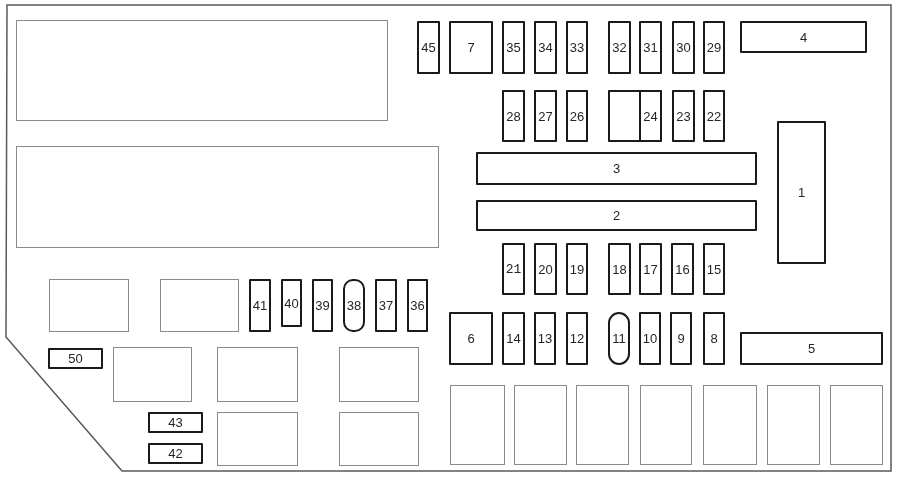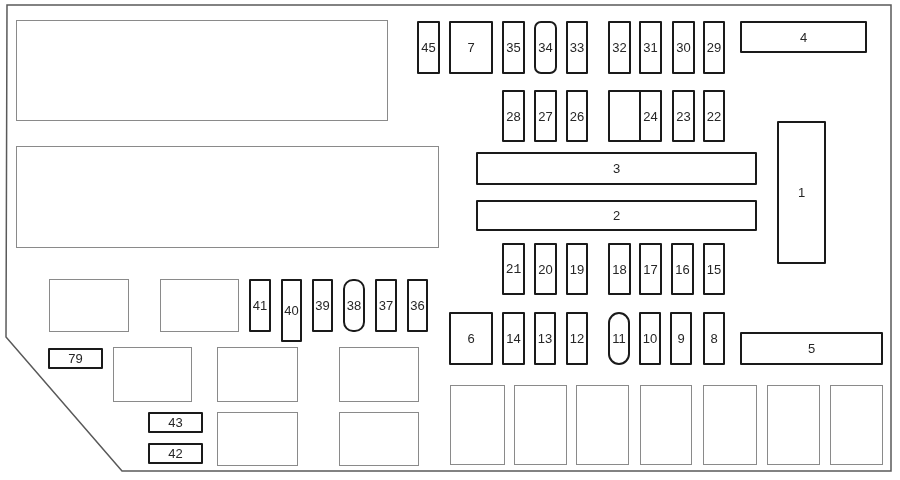--- a/index.html
+++ b/index.html
@@ -57,21 +57,21 @@
   <div id="box-layer">
       <div class="fuse" style="left: 417px; top: 21px; width: 23px; height: 53px;">
         <span>45</span>
       </div>
       <div class="fuse" style="left: 449px; top: 21px; width: 44px; height: 53px;">
         <span>7</span>
       </div>
       <div class="fuse" style="left: 502px; top: 21px; width: 23px; height: 53px;">
         <span>35</span>
       </div>
-      <div class="fuse" style="left: 534px; top: 21px; width: 23px; height: 53px; border-radius: 7px;">
+      <div class="fuse" style="left: 534px; top: 21px; width: 23px; height: 53px;">
         <span>34</span>
       </div>
       <div class="fuse" style="left: 566px; top: 21px; width: 22px; height: 53px;">
         <span>33</span>
       </div>
       <div class="fuse" style="left: 608px; top: 21px; width: 23px; height: 53px;">
         <span>32</span>
       </div>
       <div class="fuse" style="left: 639px; top: 21px; width: 23px; height: 53px;">
         <span>31</span>
@@ -132,21 +132,21 @@
       </div>
       <div class="fuse" style="left: 671px; top: 243px; width: 23px; height: 52px;">
         <span>16</span>
       </div>
       <div class="fuse" style="left: 703px; top: 243px; width: 22px; height: 52px;">
         <span>15</span>
       </div>
       <div class="fuse" style="left: 249px; top: 279px; width: 22px; height: 53px;">
         <span>41</span>
       </div>
-      <div class="fuse" style="left: 281px; top: 279px; width: 21px; height: 63px;">
+      <div class="fuse" style="left: 281px; top: 279px; width: 21px; height: 48px;">
         <span>40</span>
       </div>
       <div class="fuse" style="left: 312px; top: 279px; width: 21px; height: 53px;">
         <span>39</span>
       </div>
       <div class="fuse" style="left: 343px; top: 279px; width: 22px; height: 53px; border-radius: 10px;">
         <span>38</span>
       </div>
       <div class="fuse" style="left: 375px; top: 279px; width: 22px; height: 53px;">
         <span>37</span>
@@ -175,21 +175,21 @@
       <div class="fuse" style="left: 670px; top: 312px; width: 22px; height: 53px;">
         <span>9</span>
       </div>
       <div class="fuse" style="left: 703px; top: 312px; width: 22px; height: 53px;">
         <span>8</span>
       </div>
       <div class="fuse" style="left: 740px; top: 332px; width: 143px; height: 33px;">
         <span>5</span>
       </div>
       <div class="fuse" style="left: 48px; top: 348px; width: 55px; height: 21px;">
-        <span>79</span>
+        <span>50</span>
       </div>
       <div class="fuse" style="left: 148px; top: 412px; width: 55px; height: 21px;">
         <span>43</span>
       </div>
       <div class="fuse" style="left: 148px; top: 443px; width: 55px; height: 21px;">
         <span>42</span>
       </div>
       <div class="slot" style="left: 16px; top: 20px; width: 372px; height: 101px;"></div>
       <div class="slot" style="left: 16px; top: 146px; width: 423px; height: 102px;"></div>
       <div class="slot" style="left: 49px; top: 279px; width: 80px; height: 53px;"></div>

